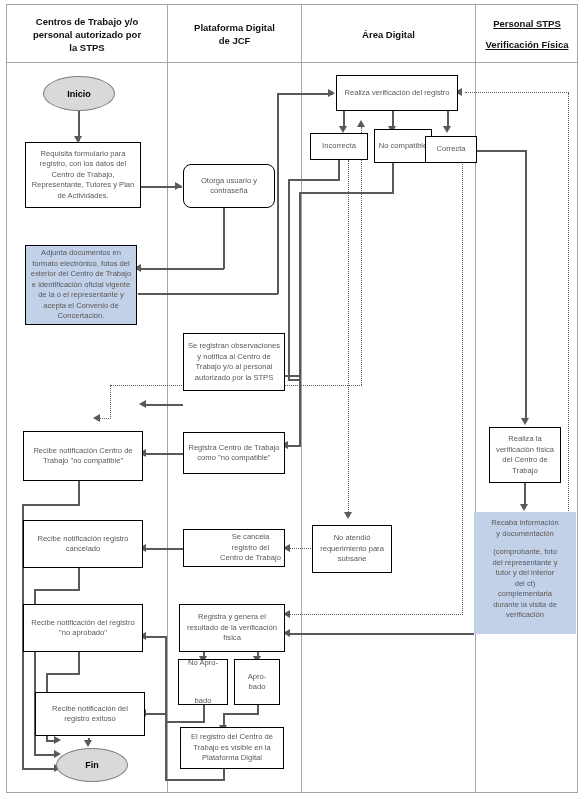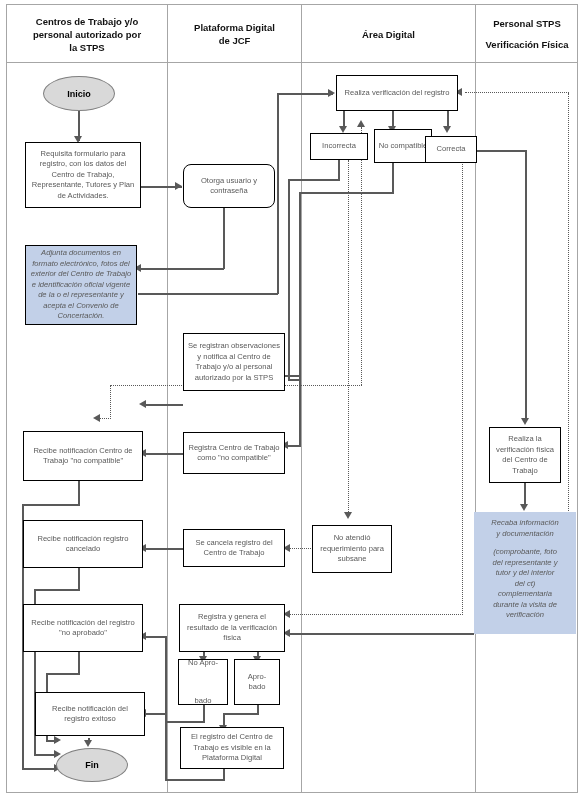--- a/index.html
+++ b/index.html
@@ -15,21 +15,21 @@
   
   .header-rule{position:absolute;left:6px;top:62px;width:572px;height:1px;background:#a6a6a6;}
 
   .lane-title{position:absolute;text-align:center;font-weight:bold;font-size:9.5px;color:#111;
               line-height:13px;display:flex;flex-direction:column;justify-content:center;align-items:center;}
 
   
   .box{position:absolute;box-sizing:border-box;border:1.6px solid #000;background:#fff;
        display:flex;align-items:center;justify-content:center;text-align:center;
        font-size:7.6px;line-height:10.5px;color:#595959;padding:2px 3px;}
-  .box.blue{background:#c2d0e8;font-style:italic;}
+  .box.blue{background:#c2d0e8;}
   .box.thin{border-width:1.3px;}
 
   
   .term{position:absolute;box-sizing:border-box;border:1.3px solid #7f7f7f;background:#d9d9d9;
         border-radius:50%;display:flex;align-items:center;justify-content:center;
         font-size:9px;font-weight:bold;color:#000;}
 
   
   .ln{position:absolute;background:#595959;}
   .lnh{height:1.6px;}
@@ -61,21 +61,21 @@
     <span>personal autorizado por</span>
     <span>la STPS</span>
   </div>
   <div class="lane-title" style="left:169px;top:6px;width:131px;height:56px;">
     <span>Plataforma Digital</span>
     <span>de JCF</span>
   </div>
   <div class="lane-title" style="left:303px;top:6px;width:171px;height:56px;justify-content:center;">
     <span>Área Digital</span>
   </div>
-  <div class="lane-title" style="left:477px;top:6px;width:100px;height:56px;">
+  <div class="lane-title" style="left:477px;top:6px;width:100px;height:56px;text-decoration:underline;">
     <span>Personal STPS</span>
     <span style="height:8px"></span>
     <span>Verificación Física</span>
   </div>
 
   <div class="ln lnv" style="left:78px;top:111px;height:30px;"></div>
   <div class="ar ar-d" style="left:74px;top:136px;"></div>
 
   <div class="ln lnh" style="left:141px;top:186px;width:41px;"></div>
   <div class="ar ar-r" style="left:175px;top:182px;"></div>
@@ -244,21 +244,21 @@
   </div>
 
   <div class="box" style="left:183px;top:432px;width:102px;height:42px;">
     <span>Registra Centro de Trabajo como "no compatible"</span>
   </div>
 
   <div class="box" style="left:183px;top:333px;width:102px;height:58px;">
     <span>Se registran observaciones y notifica al Centro de Trabajo y/o al personal autorizado por la STPS</span>
   </div>
 
-  <div class="box" style="left:183px;top:529px;width:102px;height:38px;">
+  <div class="box" style="left:183px;top:529px;width:102px;height:38px;padding-left:36px;">
     <span>Se cancela registro del Centro de Trabajo</span>
   </div>
 
   <div class="box" style="left:179px;top:604px;width:106px;height:48px;">
     <span>Registra y genera el resultado de la verificación física</span>
   </div>
 
   <div class="box" style="left:178px;top:659px;width:50px;height:46px;flex-direction:column;gap:28px;">
     <span>No Apro-</span>
     <span>bado</span>

